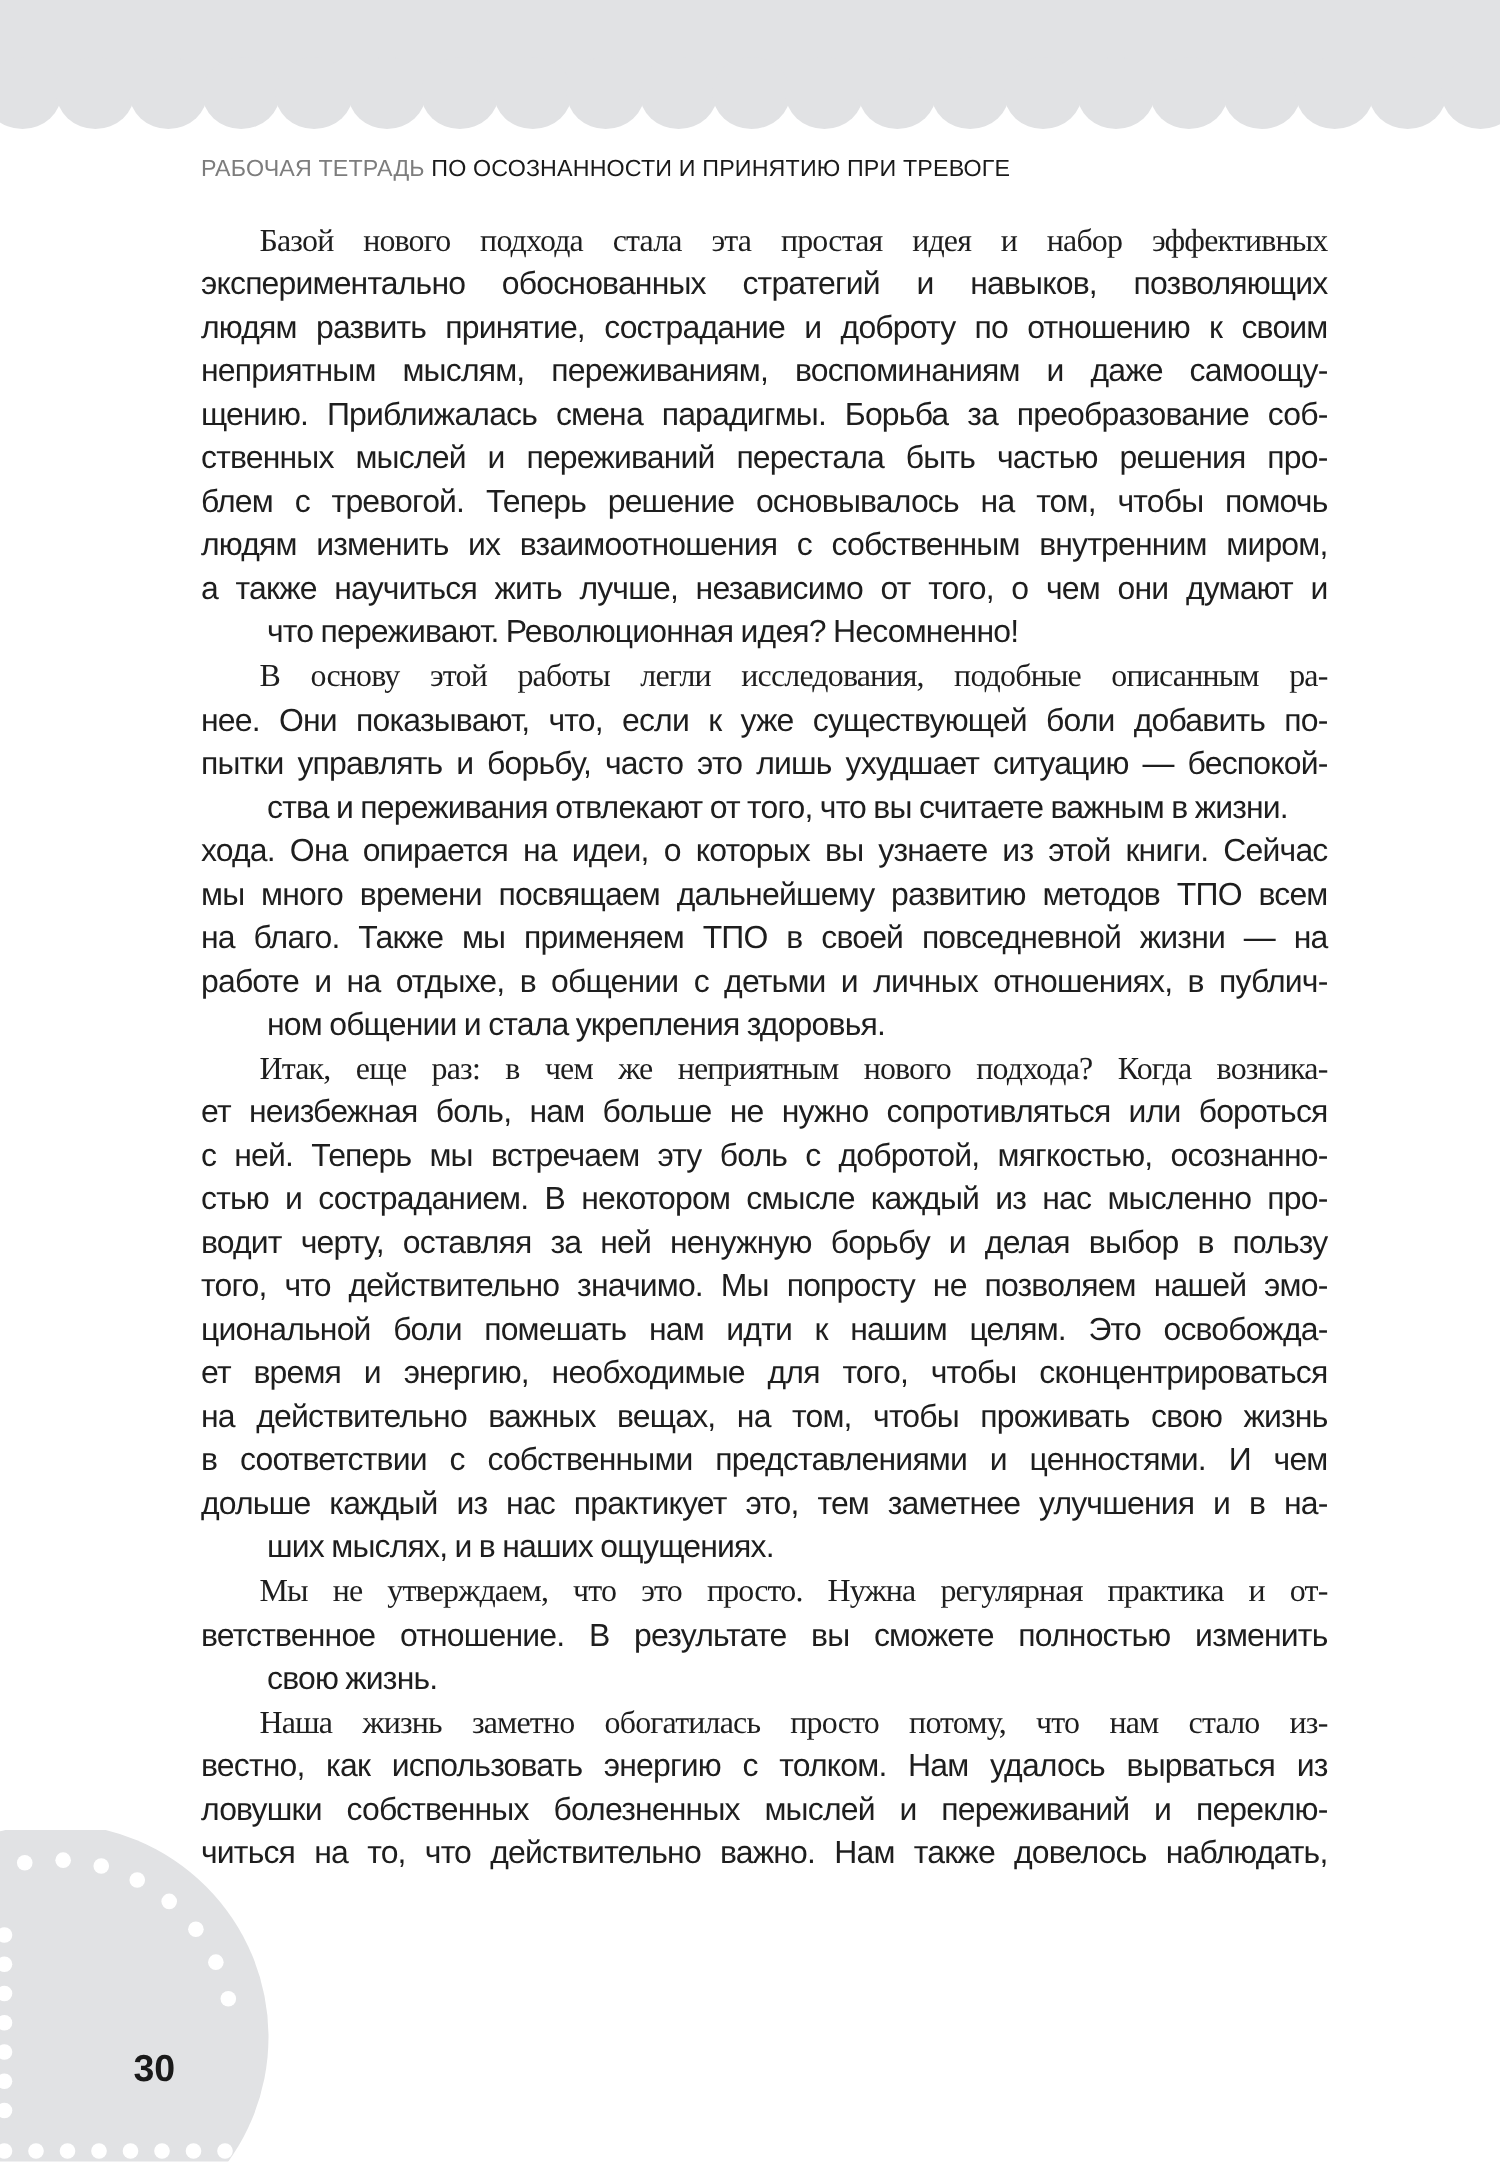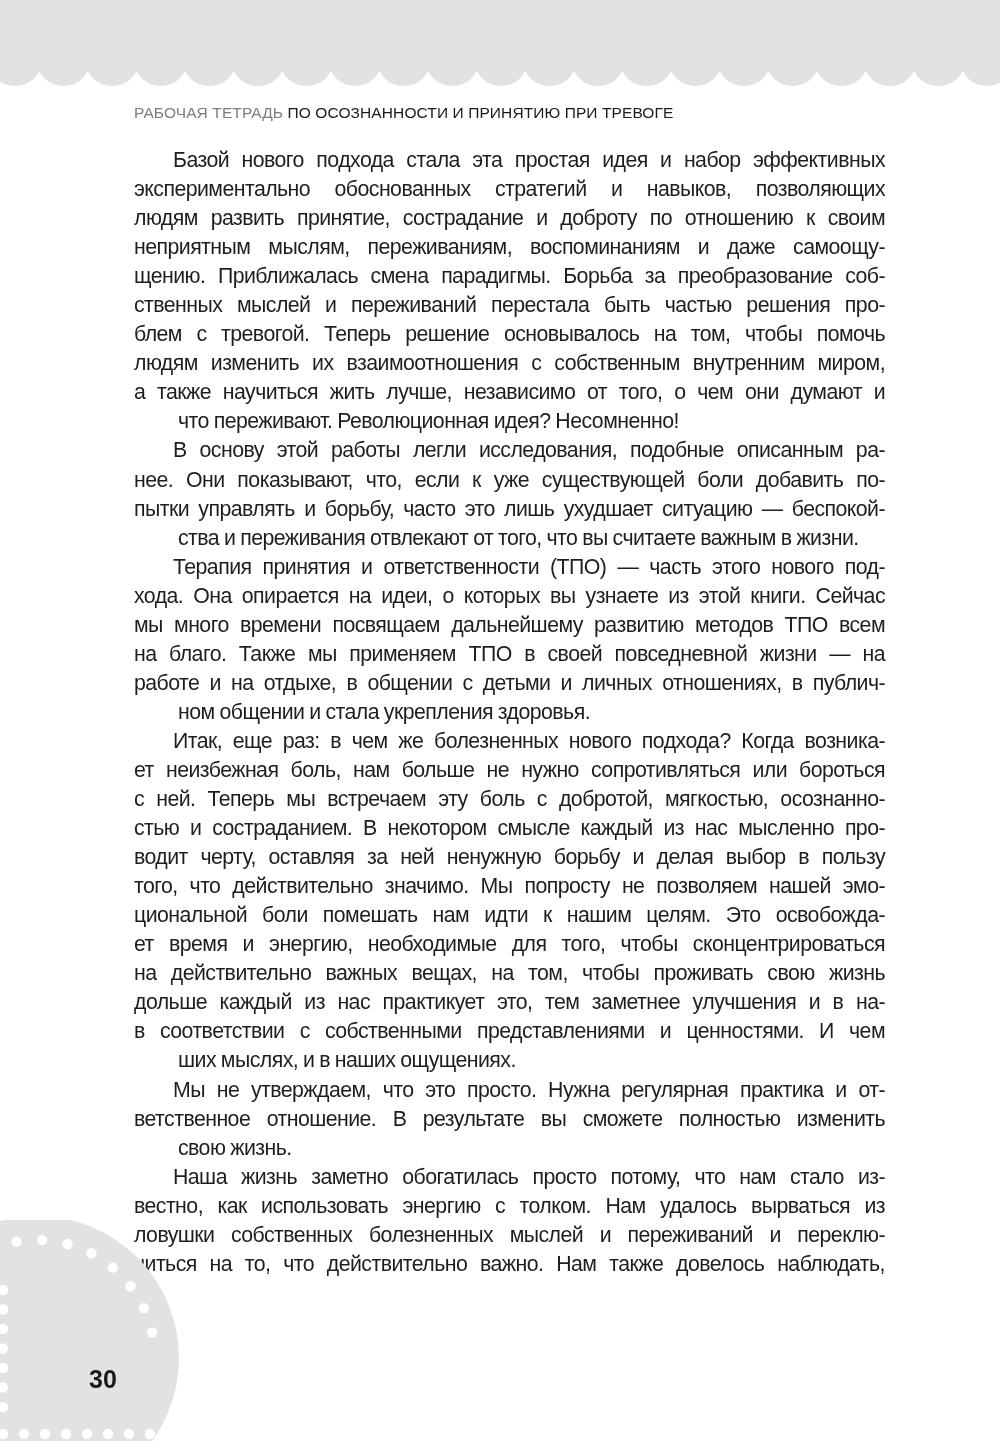--- a/index.html
+++ b/index.html
@@ -25,21 +25,21 @@
   .line {
     height: 29.05px; line-height: 29.05px;
     font-size: 21.3px;
     white-space: nowrap;
     text-align: justify; text-align-last: justify;
     font-family: "Liberation Sans Narrow", "Liberation Sans", "DejaVu Sans", sans-serif;
     letter-spacing: -0.55px;
     word-spacing: -0.5px;
     overflow: visible;
   }
-  .line.indent { padding-left: 39px; }
+  .line.indent { padding-left: 39px; font-family: Liberation Serif, serif; }
   .line.last { text-align-last: left; margin-left: 44px; }
   .page-badge {
     position: absolute; left: 0; top: 1220px; width: 200px; height: 221px;
   }
   .page-number {
     position: absolute; left: 89px; top: 1325px;
     font-size: 25px; font-weight: bold; color: #1a1a1a;
     font-family: "Liberation Sans", "DejaVu Sans", sans-serif;
     margin-top: 40px;
   }
@@ -88,37 +88,36 @@
     <div class="line">щению. Приближалась смена парадигмы. Борьба за преобразование соб-</div>
     <div class="line">ственных мыслей и переживаний перестала быть частью решения про-</div>
     <div class="line">блем с тревогой. Теперь решение основывалось на том, чтобы помочь</div>
     <div class="line">людям изменить их взаимоотношения с собственным внутренним миром,</div>
     <div class="line">а также научиться жить лучше, независимо от того, о чем они думают и</div>
     <div class="line last">что переживают. Революционная идея? Несомненно!</div>
     <div class="line indent">В основу этой работы легли исследования, подобные описанным ра-</div>
     <div class="line">нее. Они показывают, что, если к уже существующей боли добавить по-</div>
     <div class="line">пытки управлять и борьбу, часто это лишь ухудшает ситуацию — беспокой-</div>
     <div class="line last">ства и переживания отвлекают от того, что вы  считаете важным в жизни.</div>
-    <div class="line indent">Терапия принятия и ответственности (ТПО) — часть этого нового под-</div>
     <div class="line">хода. Она опирается на идеи, о которых вы узнаете из этой книги. Сейчас</div>
     <div class="line">мы много времени посвящаем дальнейшему развитию методов ТПО всем</div>
     <div class="line">на благо. Также мы применяем ТПО в своей повседневной жизни — на</div>
     <div class="line">работе и на отдыхе, в общении с детьми и личных отношениях, в публич-</div>
     <div class="line last">ном общении и стала укрепления здоровья.</div>
-    <div class="line indent">Итак, еще раз: в чем же болезненных нового подхода? Когда возника-</div>
+    <div class="line indent">Итак, еще раз: в чем же неприятным нового подхода? Когда возника-</div>
     <div class="line">ет неизбежная боль, нам больше не нужно сопротивляться или бороться</div>
     <div class="line">с ней. Теперь мы встречаем эту боль с добротой, мягкостью, осознанно-</div>
     <div class="line">стью и состраданием. В некотором смысле каждый из нас мысленно про-</div>
     <div class="line">водит черту, оставляя за ней ненужную борьбу и делая выбор в пользу</div>
     <div class="line">того, что действительно значимо. Мы попросту не позволяем нашей эмо-</div>
     <div class="line">циональной боли помешать нам идти к нашим целям. Это освобожда-</div>
     <div class="line">ет время и энергию, необходимые для того, чтобы сконцентрироваться</div>
     <div class="line">на действительно важных вещах, на том, чтобы проживать свою жизнь</div>
+    <div class="line">в соответствии с собственными представлениями и ценностями. И чем</div>
     <div class="line">дольше каждый из нас практикует это, тем заметнее улучшения и в на-</div>
-    <div class="line">в соответствии с собственными представлениями и ценностями. И чем</div>
     <div class="line last">ших мыслях, и в наших ощущениях.</div>
     <div class="line indent">Мы не утверждаем, что это просто. Нужна регулярная практика и от-</div>
     <div class="line">ветственное отношение. В результате вы сможете полностью изменить</div>
     <div class="line last">свою жизнь.</div>
     <div class="line indent">Наша жизнь заметно обогатилась просто потому, что нам стало из-</div>
     <div class="line">вестно, как использовать энергию с толком. Нам удалось вырваться из</div>
     <div class="line">ловушки собственных болезненных мыслей и переживаний и переклю-</div>
     <div class="line">читься на то, что действительно важно. Нам также довелось наблюдать,</div>
   </div>
 

